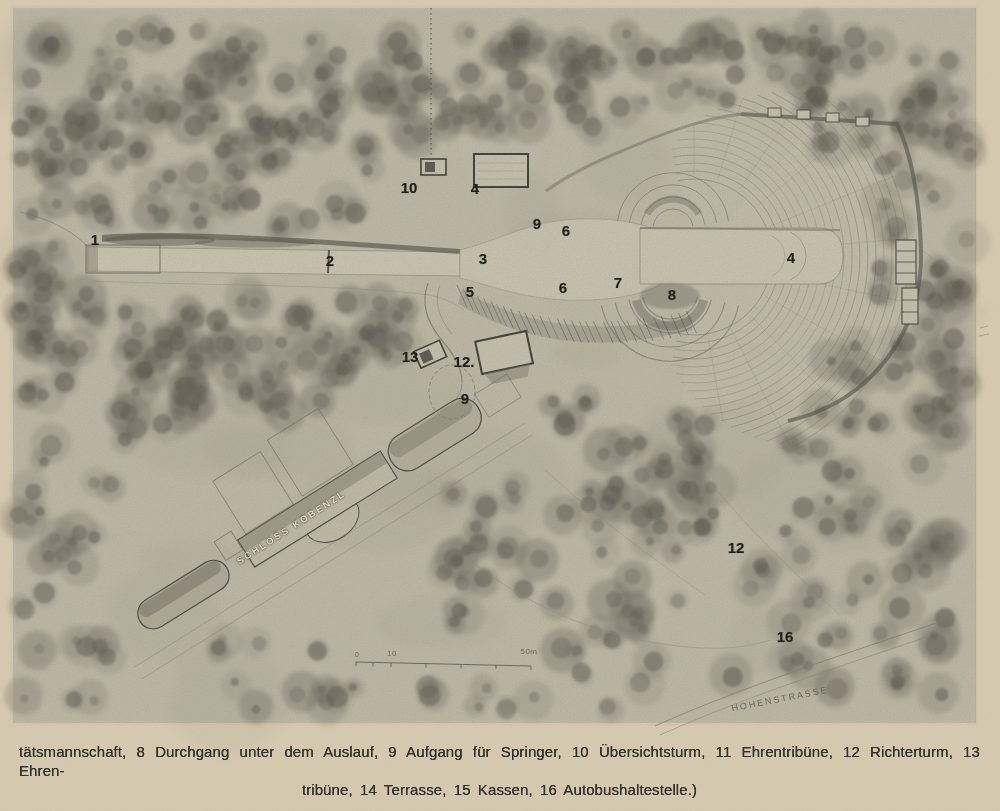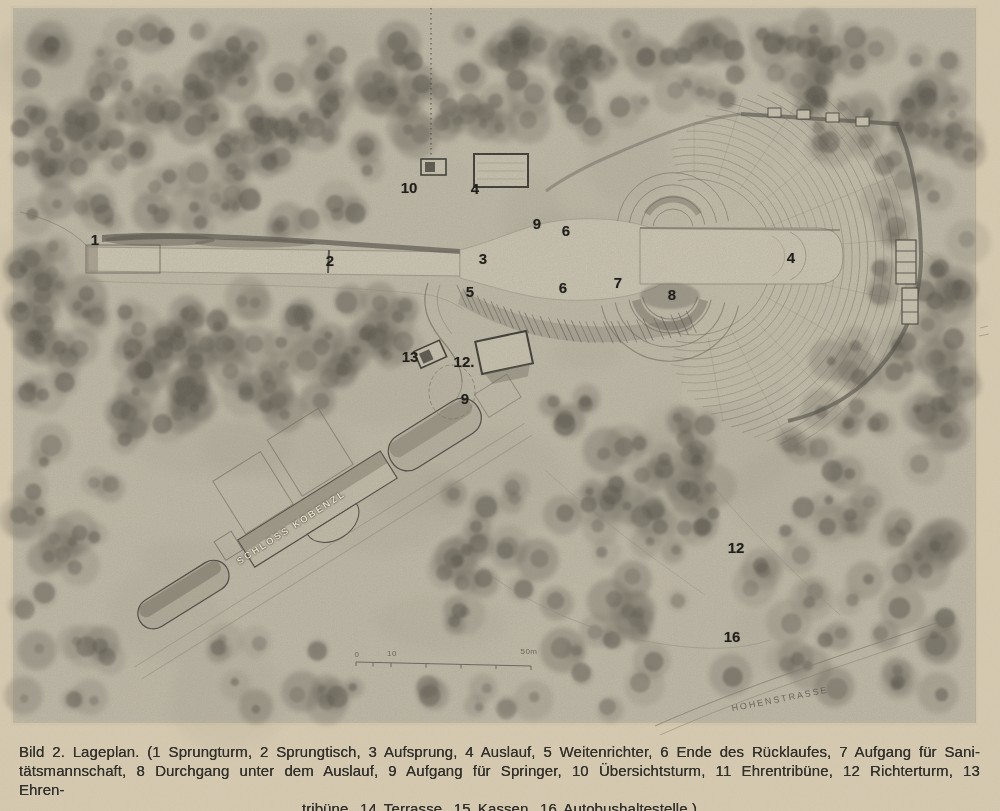--- a/index.html
+++ b/index.html
@@ -1389,27 +1389,26 @@
   <span class="num" style="left:563px;top:287px">6</span>
   <span class="num" style="left:618px;top:282px">7</span>
   <span class="num" style="left:672px;top:294px">8</span>
   <span class="num" style="left:537px;top:223px">9</span>
   <span class="num" style="left:409px;top:187px">10</span>
   <span class="num" style="left:475px;top:188px">4</span>
   <span class="num" style="left:410px;top:356px">13</span>
   <span class="num" style="left:464px;top:361px">12.</span>
   <span class="num" style="left:465px;top:398px">9</span>
   <span class="num" style="left:736px;top:547px">12</span>
-  <span class="num" style="left:732px;top:636px">16</span>
+  <span class="num" style="left:785px;top:636px">16</span>
 
   <span id="schloss-label" class="place-label" style="left:291px;top:527px">SCHLOSS KOBENZL</span>
   <span id="strasse-label" class="place-label" style="left:780px;top:699px">HOHENSTRASSE</span>
 
   <span class="scale-label" style="left:357px;top:659px">0</span>
   <span class="scale-label" style="left:392px;top:658px">10</span>
   <span class="scale-label" style="left:529px;top:656px">50m</span>
 
   <div id="caption">
-    <div class="cap-line">Bild 2. Lageplan. (1 Sprungturm, 2 Sprungtisch, 3 Aufsprung, 4 Auslauf, 5 Weitenrichter, 6 Ende des Rücklaufes, 7 Aufgang für Sani-</div>
     <div class="cap-line">tätsmannschaft, 8 Durchgang unter dem Auslauf, 9 Aufgang für Springer, 10 Übersichtsturm, 11 Ehrentribüne, 12 Richterturm, 13 Ehren-</div>
     <div class="cap-line last">tribüne, 14 Terrasse, 15 Kassen, 16 Autobushaltestelle.)</div>
   </div>
 </div>
 
 </body></html>

